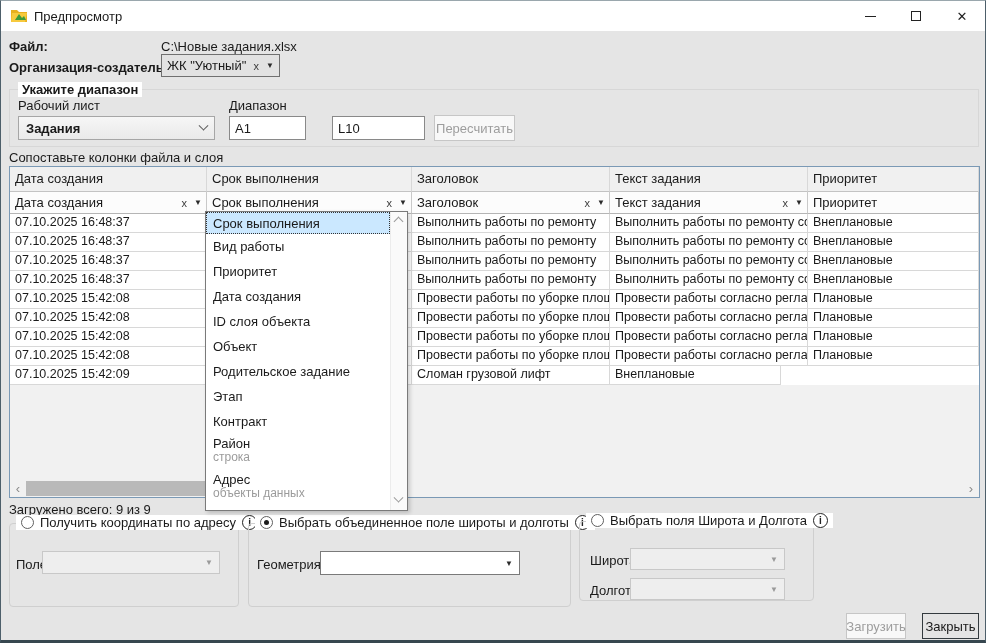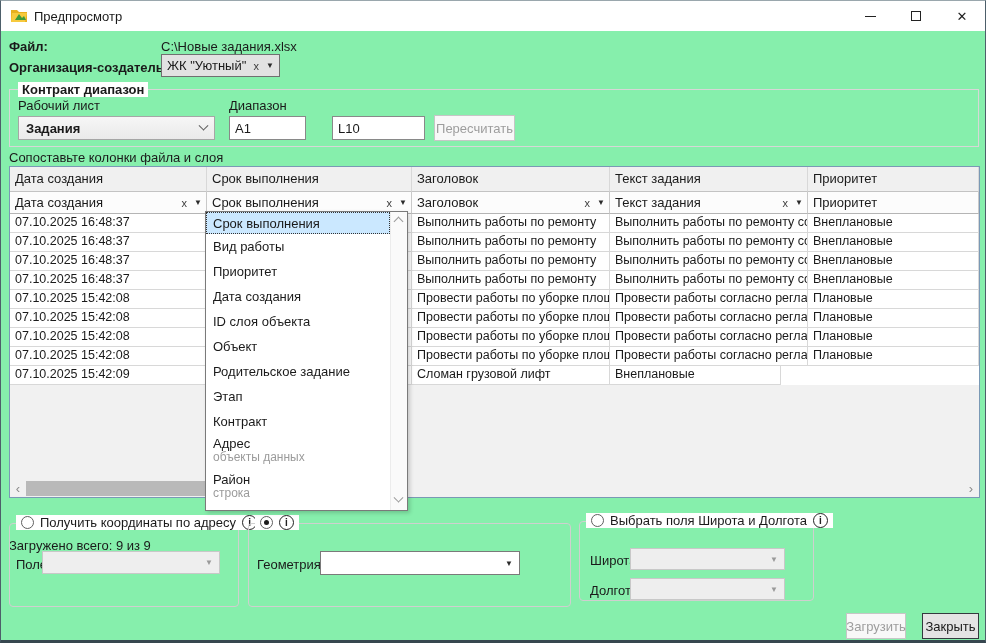--- a/index.html
+++ b/index.html
@@ -1,20 +1,20 @@
 <!DOCTYPE html>
 <html><head>
 <meta charset="utf-8">
 <style>
   * { margin:0; padding:0; box-sizing:border-box; }
   html,body { background:#cfd4d8; }
   body { font-family:"Liberation Sans","DejaVu Sans",sans-serif; font-size:13px; color:#1a1a1a; }
 
   .window{
-    position:relative; width:986px; height:643px; background:#86efac; overflow:hidden;
+    position:relative; width:986px; height:643px; background:#e5e5e5; overflow:hidden;
     border-top:1px solid #9aa7ad; border-left:1px solid #4d5f6a; border-right:1px solid #4d5f6a; border-bottom:3px solid #37474f;
   }
   .abs{ position:absolute; }
 
   
   .titlebar{ position:absolute; top:0; left:0; right:0; height:30px; background:#fff; }
   .app-icon{ position:absolute; left:10px; top:7px; width:17px; height:15px; }
   .win-title{ position:absolute; left:33px; top:8px; font-size:13px; }
   .winbtns{ position:absolute; right:0; top:0; height:30px; display:flex; }
   .winbtn{ width:46px; height:30px; display:flex; align-items:center; justify-content:center; cursor:default; }
@@ -117,21 +117,21 @@
   <div class="abs" style="left:160px; top:38px;">C:\Новые задания.xlsx</div>
 
   <div class="abs lbl-b" style="left:8px; top:59px;">Организация-создатель:</div>
   <div class="abs combo-filled" style="left:160px; top:53px; width:119px; height:23px;">
     <span class="cname">ЖК "Уютный"</span>
     <span class="xg">x</span>
     <span class="arr">▼</span>
   </div>
 
   <div class="groupbox" style="left:8px; top:88px; width:970px; height:58px;">
-    <span class="gb-legend">Контракт диапазон</span>
+    <span class="gb-legend">Укажите диапазон</span>
     <div class="abs" style="left:8px; top:8px;">Рабочий лист</div>
     <div class="abs" style="left:219px; top:8px;">Диапазон</div>
     <div class="abs combo-classic" style="left:8px; top:26px; width:197px; height:24px;">
       <span class="cname">Задания</span>
       <span class="chev down"></span>
     </div>
     <div class="abs tinput" style="left:219px; top:26px; width:77px; height:24px;">
       <span>A1</span>
     </div>
     <div class="abs tinput" style="left:322px; top:26px; width:93px; height:24px;">
@@ -269,60 +269,61 @@
           <div class="main">Родительское задание</div>
         </div>
         <div class="dd-item simple">
           <div class="main">Этап</div>
         </div>
         <div class="dd-item simple">
           <div class="main">Контракт</div>
         </div>
         <div class="dd-item withsub">
           <div>
+            <div class="main">Район</div>
+            <div class="sub">строка</div>
+          </div>
+        </div>
+        <div class="dd-item withsub">
+          <div>
             <div class="main">Адрес</div>
             <div class="sub">объекты данных</div>
-          </div>
-        </div>
-        <div class="dd-item withsub">
-          <div>
-            <div class="main">Район</div>
-            <div class="sub">строка</div>
           </div>
         </div>
         <div class="dd-item withsub">
           <div>
             <div class="main">Контейнерные площадки</div>
           </div>
         </div>
       </div>
     <div class="dd-scroll">
       <span class="chev up light dd-sb-up"></span>
       <span class="chev down light dd-sb-down" style="position:absolute;"></span>
     </div>
   </div>
 
-  <div class="abs" style="left:8px; top:501px;margin-top:36px;">Загружено всего: 9 из 9</div>
+  <div class="abs" style="left:8px; top:501px;">Загружено всего: 9 из 9</div>
 
   <div class="rgroup" style="left:8px; top:522px; width:230px; height:84px;">
     <div class="rg-head">
       <span class="radio"></span>
       <span>Получить координаты по адресу</span>
       <span class="info-i">i</span>
     </div>
     <div class="fieldrow-label" style="left:6px; top:33px;">Поле:</div>
     <div class="dcombo disabled" style="left:32px; top:27px; width:178px; height:23px;">
       <span class="sp"></span>
         <span class="arr">▼</span>
     </div>
   </div>
 
   <div class="rgroup" style="left:247px; top:522px; width:323px; height:84px;">
     <div class="rg-head">
       <span class="radio checked"></span>
+      <span>Выбрать объединенное поле широты и долготы</span>
       <span class="info-i">i</span>
     </div>
     <div class="fieldrow-label" style="left:8px; top:33px;">Геометрия:</div>
     <div class="dcombo enabled" style="left:71px; top:27px; width:200px; height:24px;">
       <span class="sp"></span>
         <span class="arr">▼</span>
     </div>
   </div>
 
   <div class="rgroup" style="left:578px; top:520px; width:235px; height:80px;">

